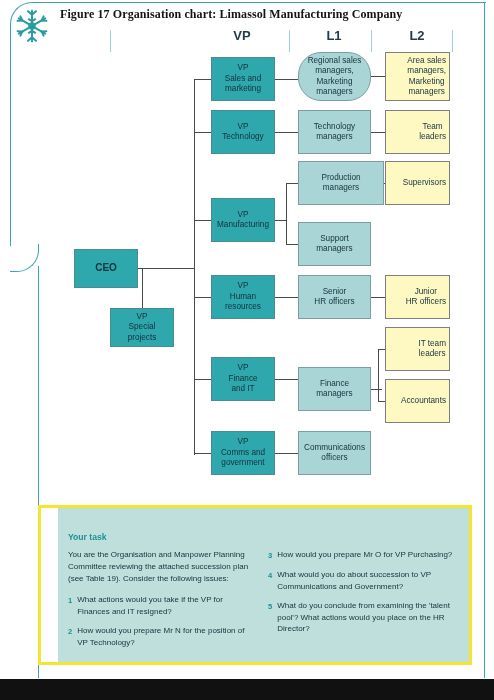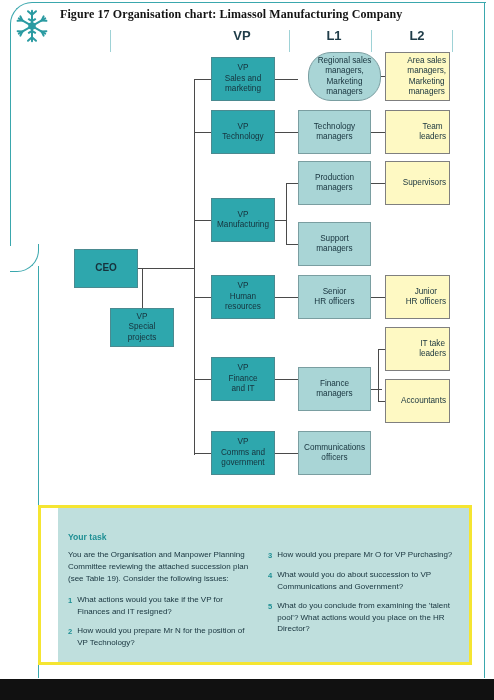--- a/index.html
+++ b/index.html
@@ -288,31 +288,31 @@
     <div class="node vp" style="left: 211px; top: 357px; width: 64px; height: 44px;">
       <span>VP
 Finance
 and IT</span>
     </div>
     <div class="node vp" style="left: 211px; top: 431px; width: 64px; height: 44px;">
       <span>VP
 Comms and
 government</span>
     </div>
-    <div class="node l1" style="left: 308px; top: 52px; width: 73px; height: 49px; border-radius: 23px;">
+    <div class="node l1" style="left: 298px; top: 52px; width: 73px; height: 49px; border-radius: 23px;">
       <span>Regional sales
 managers,
 Marketing
 managers</span>
     </div>
     <div class="node l1" style="left: 298px; top: 110px; width: 73px; height: 44px;">
       <span>Technology
 managers</span>
     </div>
-    <div class="node l1" style="left: 298px; top: 161px; width: 73px; height: 44px;">
+    <div class="node l1" style="left: 298px; top: 161px; width: 86px; height: 44px;">
       <span>Production
 managers</span>
     </div>
     <div class="node l1" style="left: 298px; top: 222px; width: 73px; height: 44px;">
       <span>Support
 managers</span>
     </div>
     <div class="node l1" style="left: 298px; top: 275px; width: 73px; height: 44px;">
       <span>Senior
 HR officers</span>
@@ -336,21 +336,21 @@
 leaders</span>
     </div>
     <div class="node l2" style="left: 385px; top: 161px; width: 65px; height: 44px;">
       <span>Supervisors</span>
     </div>
     <div class="node l2" style="left: 385px; top: 275px; width: 65px; height: 44px;">
       <span>Junior
 HR officers</span>
     </div>
     <div class="node l2" style="left: 385px; top: 327px; width: 65px; height: 44px;">
-      <span>IT take
+      <span>IT team
 leaders</span>
     </div>
     <div class="node l2" style="left: 385px; top: 379px; width: 65px; height: 44px;">
       <span>Accountants</span>
     </div>
   </div>
 
 <div class="task-outline"></div>
 <div class="task-panel">
   <div class="task-heading">Your task</div>

